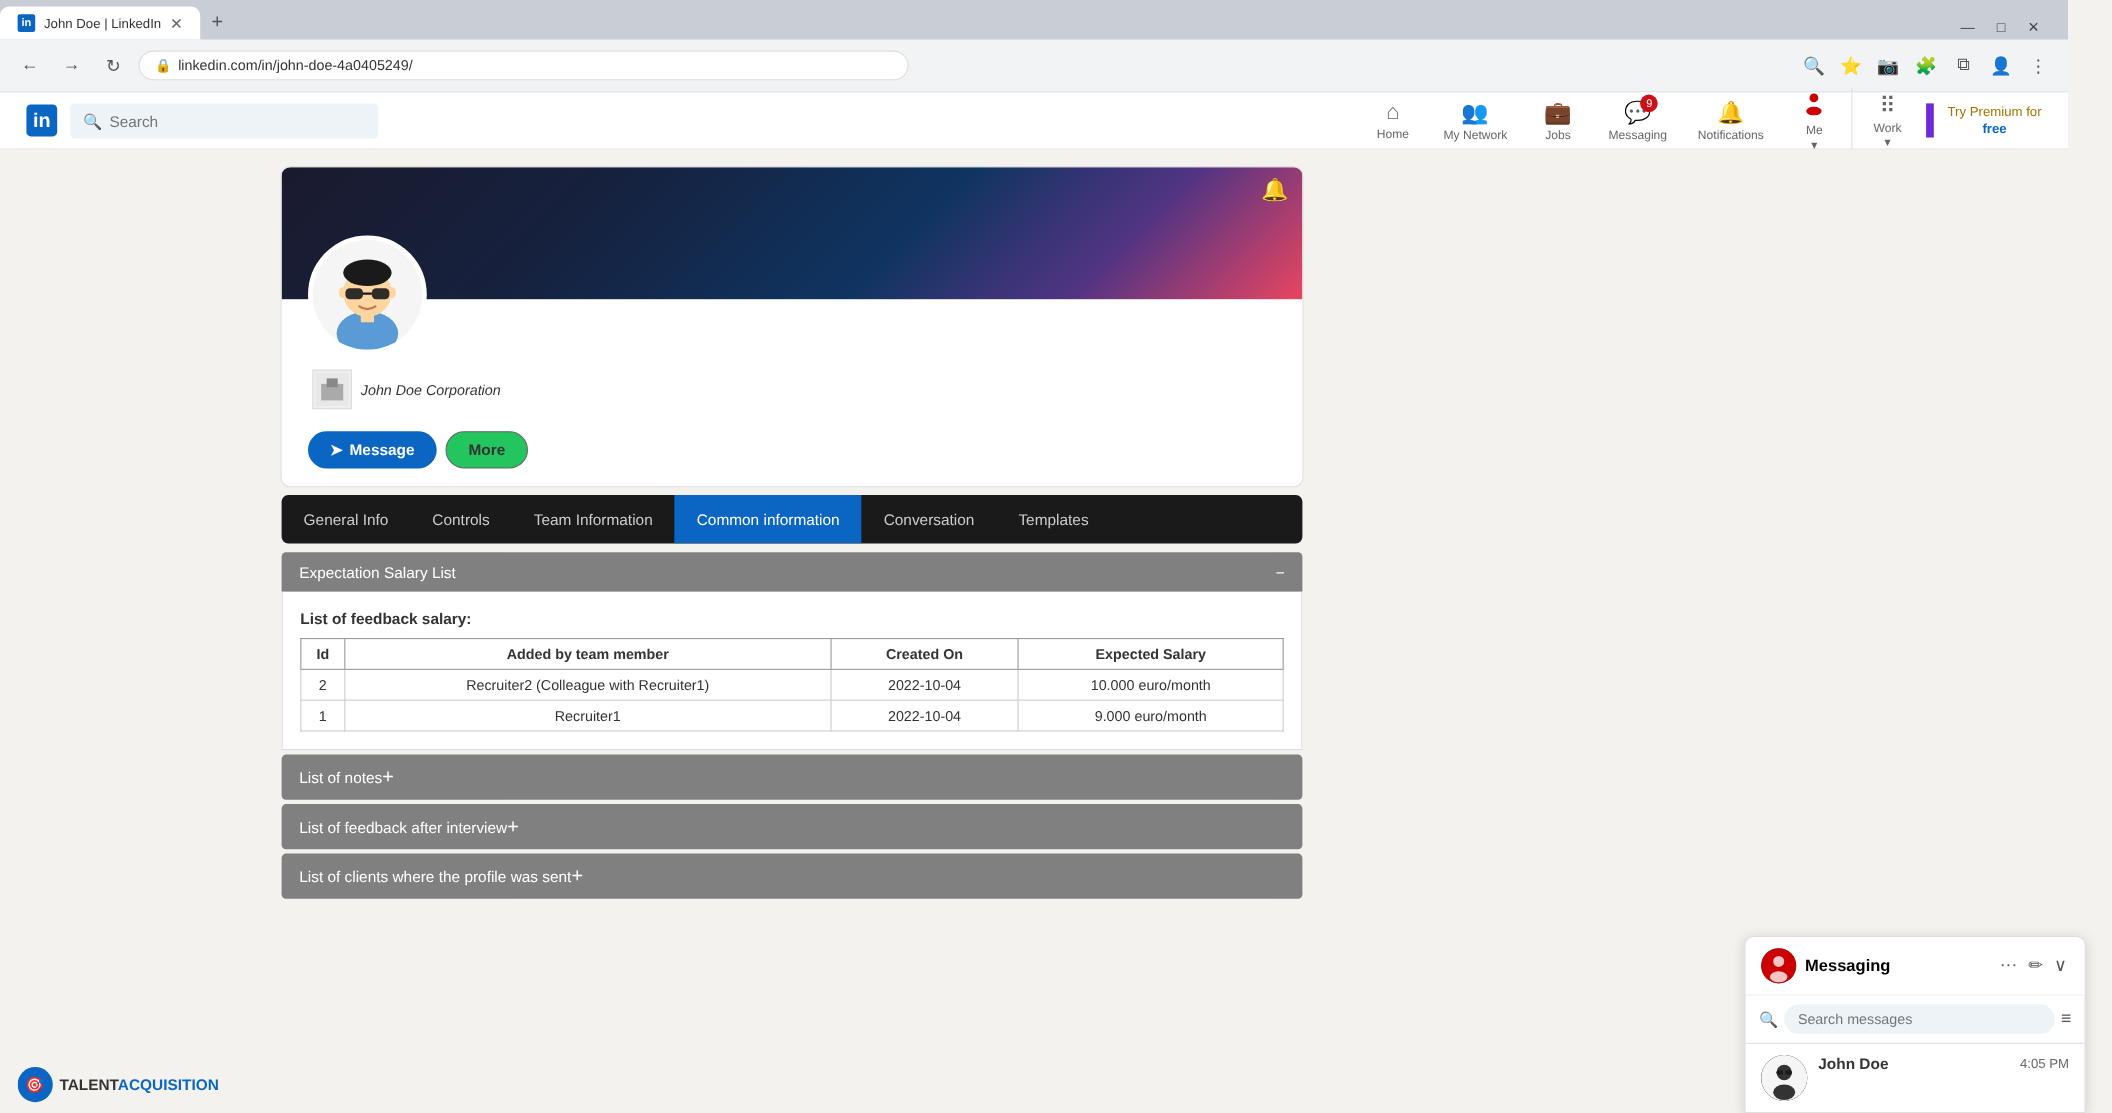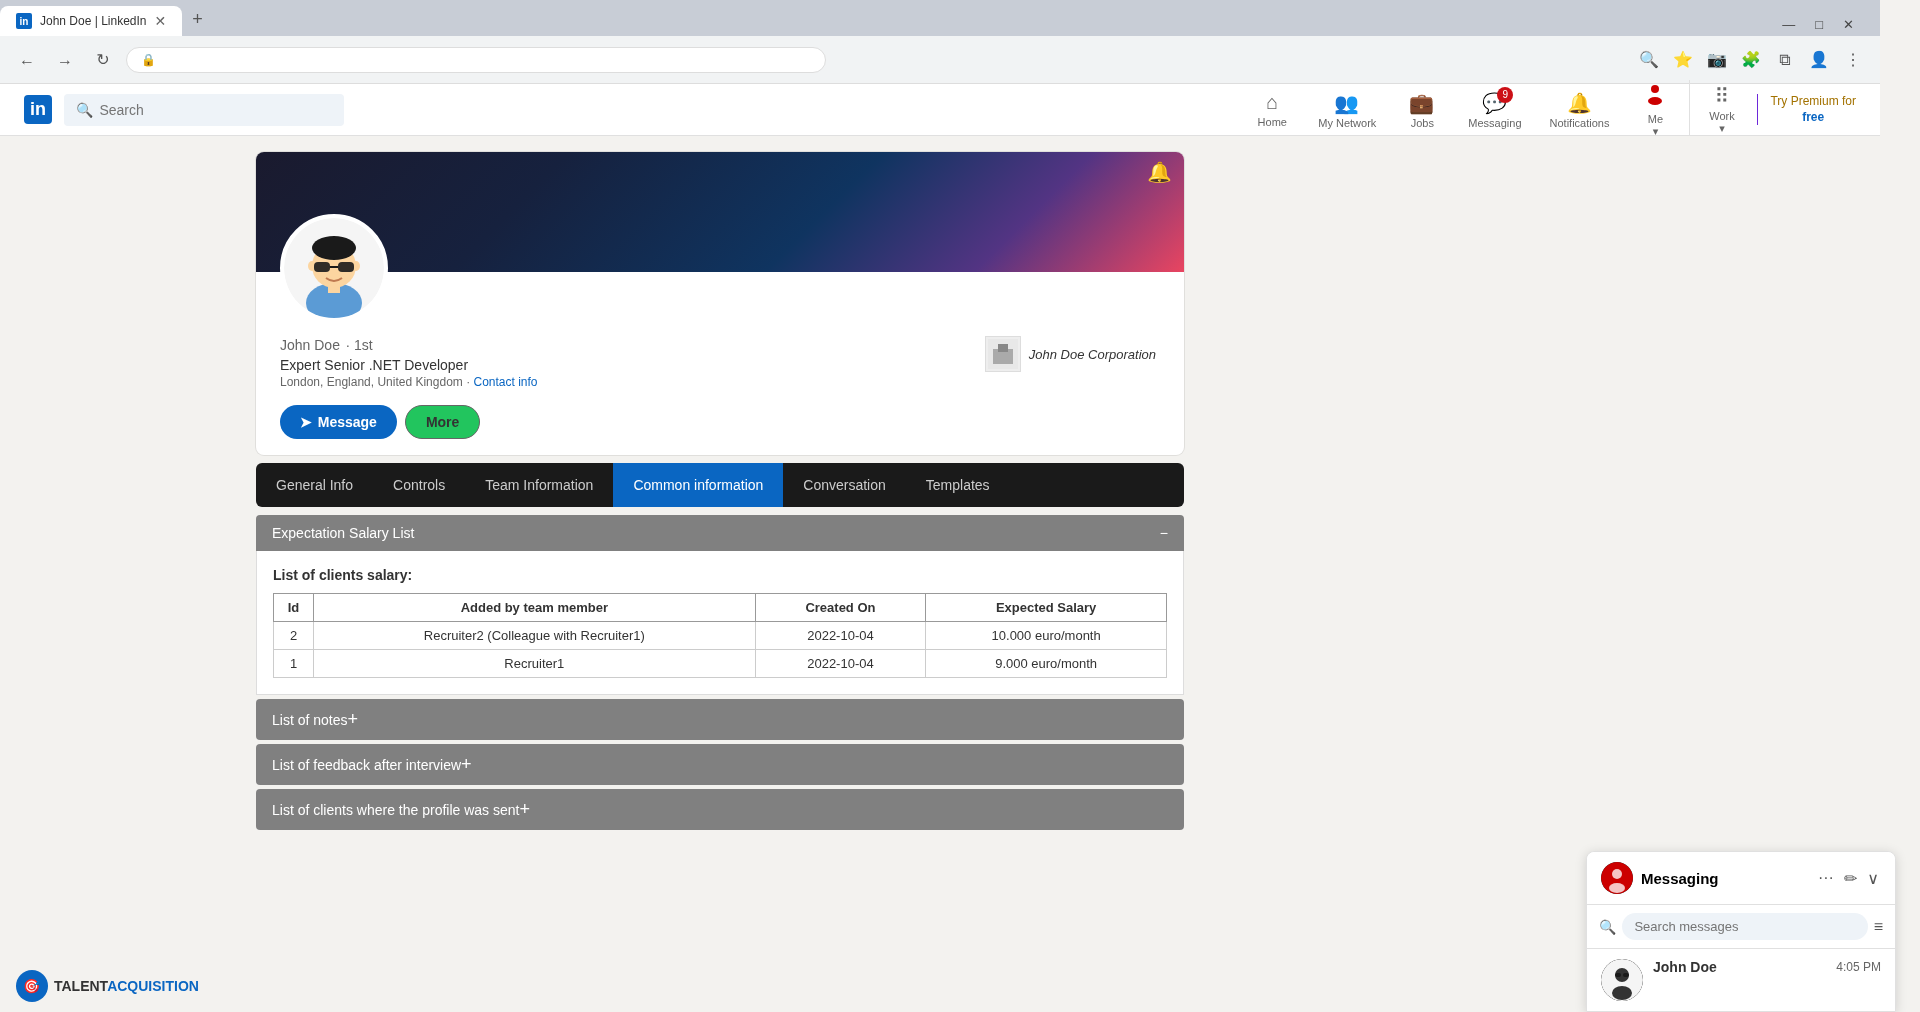--- a/index.html
+++ b/index.html
@@ -25,21 +25,21 @@
 
     
     .li-navbar { background: white; border-bottom: 1px solid #e0e0e0; display: flex; align-items: center; padding: 0 24px; height: 52px; gap: 4px; }
     .li-logo { background: #0a66c2; color: white; font-size: 18px; font-weight: bold; padding: 4px 6px; border-radius: 4px; margin-right: 8px; }
     .li-search { background: #eef3f8; border: none; border-radius: 4px; padding: 8px 12px; font-size: 14px; width: 280px; display: flex; align-items: center; gap: 6px; }
     .li-search input { background: none; border: none; outline: none; font-size: 14px; width: 100%; }
     .li-nav-items { display: flex; align-items: center; margin-left: auto; gap: 4px; }
     .li-nav-item { display: flex; flex-direction: column; align-items: center; padding: 4px 12px; cursor: pointer; color: #666; font-size: 11px; position: relative; min-width: 60px; }
     .li-nav-icon { font-size: 20px; margin-bottom: 2px; position: relative; }
     .li-nav-badge { position: absolute; top: -4px; right: -6px; background: #cc1016; color: white; border-radius: 50%; width: 16px; height: 16px; font-size: 10px; display: flex; align-items: center; justify-content: center; }
-    .li-premium-btn { color: #a37200; font-size: 12px; text-align: center; line-height: 1.3; border-left: 1px solid #6d28d9; padding-left: 12px; cursor: pointer; }
+    .li-premium-btn { color: #a37200; font-size: 12px; text-align: center; line-height: 1.3; border-left: 7px solid #6d28d9; padding-left: 12px; cursor: pointer; }
     .li-premium-btn span { color: #0a66c2; font-weight: bold; }
 
     
     .profile-card { background: white; border-radius: 8px; margin: 16px 16px 8px 16px; overflow: hidden; box-shadow: 0 0 0 1px rgba(0,0,0,0.08); }
     .profile-banner { height: 120px; background: linear-gradient(135deg, #1a1a2e 0%, #16213e 30%, #0f3460 60%, #533483 80%, #e94560 100%); position: relative; }
     .profile-avatar-wrap { position: absolute; bottom: -50px; left: 24px; }
     .profile-avatar { width: 108px; height: 108px; border-radius: 50%; border: 4px solid white; background: white; overflow: hidden; display: flex; align-items: center; justify-content: center; }
     .avatar-svg { width: 100%; height: 100%; }
     .profile-bell { position: absolute; top: 8px; right: 12px; font-size: 20px; color: white; cursor: pointer; }
 
@@ -121,20 +121,21 @@
           <span style="font-size:13px; color:#444; padding:4px 8px; cursor:pointer;">✕</span>
         </div>
       </div>
     </div>
     <div class="browser-toolbar">
       <button class="nav-btn">←</button>
       <button class="nav-btn">→</button>
       <button class="nav-btn">↻</button>
       <div class="address-bar">
         <span class="lock-icon">🔒</span>
+        <span class="url-text">linkedin.com/in/john-doe-4a0405249/</span>
       </div>
       <div class="toolbar-right">
         <button class="toolbar-icon-btn">🔍</button>
         <button class="toolbar-icon-btn">⭐</button>
         <button class="toolbar-icon-btn">📷</button>
         <button class="toolbar-icon-btn">🧩</button>
         <button class="toolbar-icon-btn">⧉</button>
         <button class="toolbar-icon-btn">👤</button>
         <button class="toolbar-icon-btn">⋮</button>
       </div>
@@ -230,32 +231,20 @@
                 <line x1="46" y1="49" x2="54" y2="49" stroke="#1a1a1a" stroke-width="2"></line>
 
                 <path d="M42 60 Q50 66 58 60" stroke="#c07a50" stroke-width="2" fill="none"></path>
               </svg>
             </div>
           </div>
           <span class="profile-bell">🔔</span>
         </div>
 
         <div class="profile-info">
-          <div class="profile-details">
-            <h2>
-              <span>John Doe</span>
-              <span style="color:#666; font-weight:400; font-size:14px;"> · </span>
-              <span style="color:#666; font-weight:400; font-size:14px;">1st</span>
-            </h2>
-            <div class="headline">Expert Senior .NET Developer</div>
-            <div class="location">
-              <span>London, England, United Kingdom</span> ·
-              <a href="#">Contact info</a>
-            </div>
-          </div>
           <div class="company-badge">
             <div class="company-logo">
               <svg width="30" height="30" viewBox="0 0 30 30">
                 <rect width="30" height="30" fill="#e8e8e8"></rect>
                 <rect x="5" y="10" width="20" height="15" fill="#aaa"></rect>
                 <rect x="10" y="5" width="10" height="8" fill="#888"></rect>
               </svg>
             </div>
             <span class="company-name">John Doe Corporation</span>
           </div>
@@ -278,21 +267,21 @@
         <div class="plugin-tab">Conversation</div>
         <div class="plugin-tab">Templates</div>
       </div>
 
       <div class="content-section">
         <div class="section-header">
           <span>Expectation Salary List</span>
           <span>−</span>
         </div>
         <div class="section-body">
-          <div class="salary-list-title">List of clients salary:</div>
+          <div class="salary-list-title">List of feedback salary:</div>
           <table class="salary-table">
             <thead>
               <tr>
                 <th>Id</th>
                 <th>Added by team member</th>
                 <th>Created On</th>
                 <th>Expected Salary</th>
               </tr>
             </thead>
             <tbody id="salary-rows">

